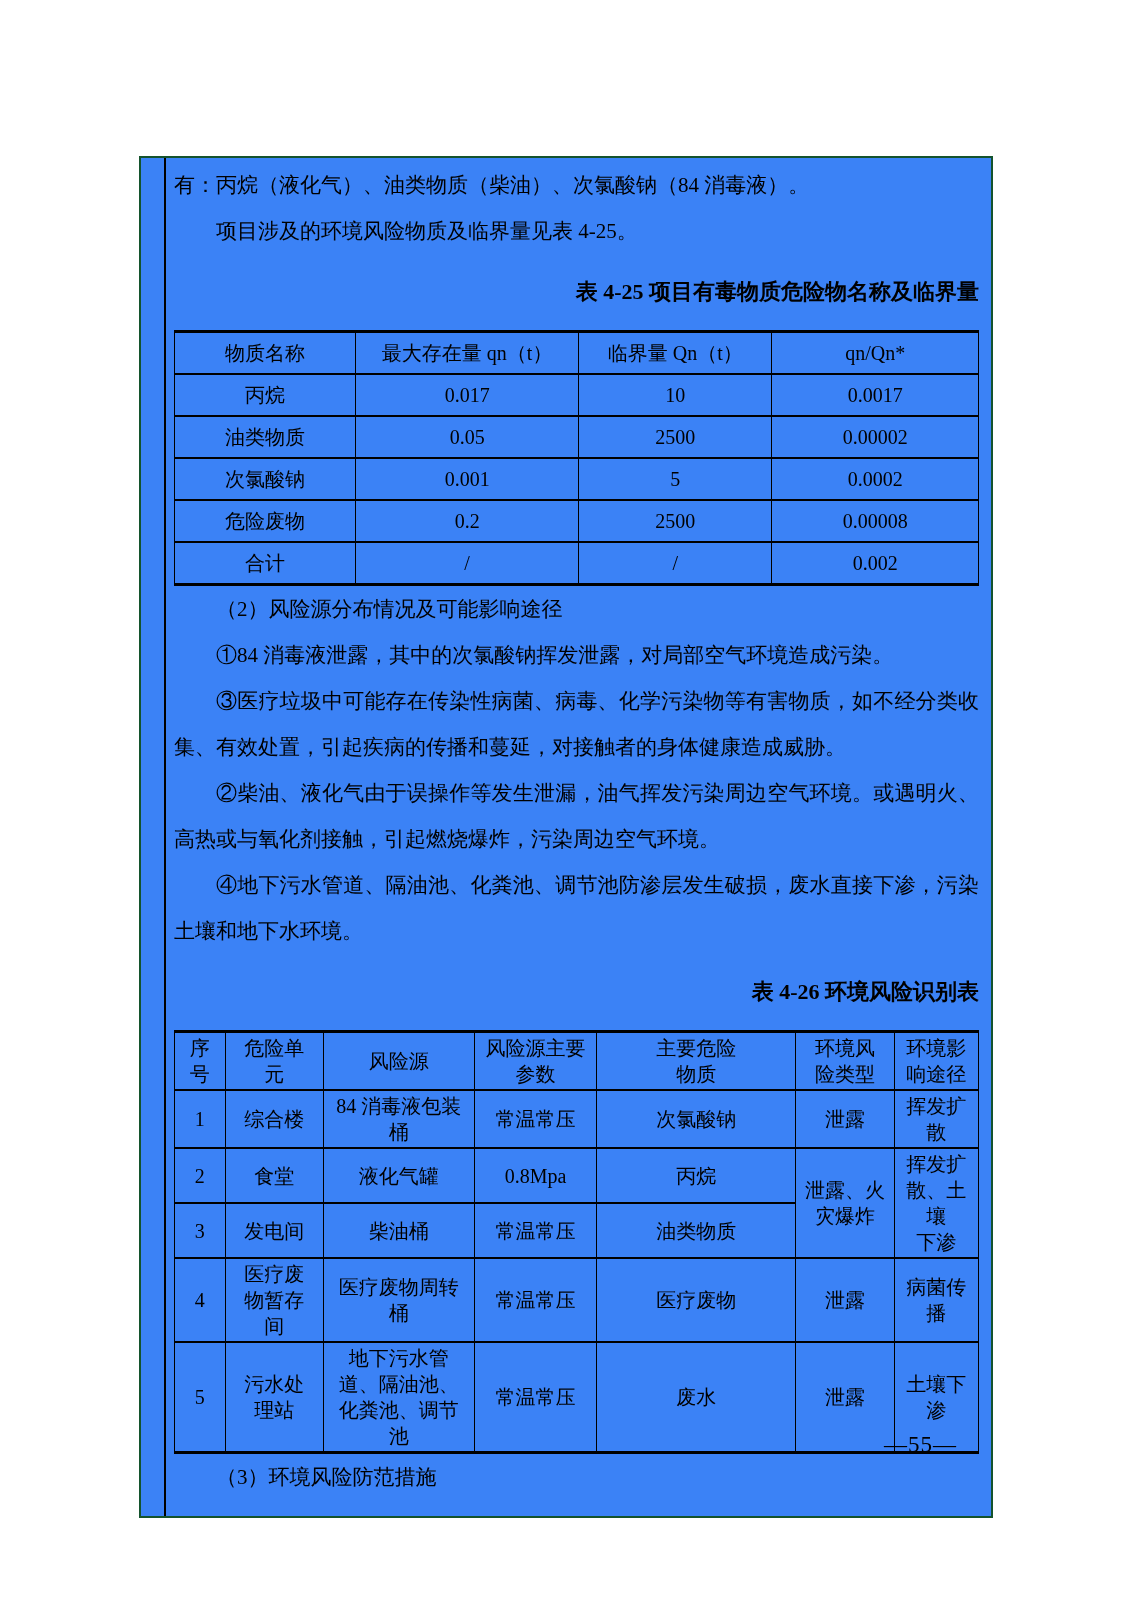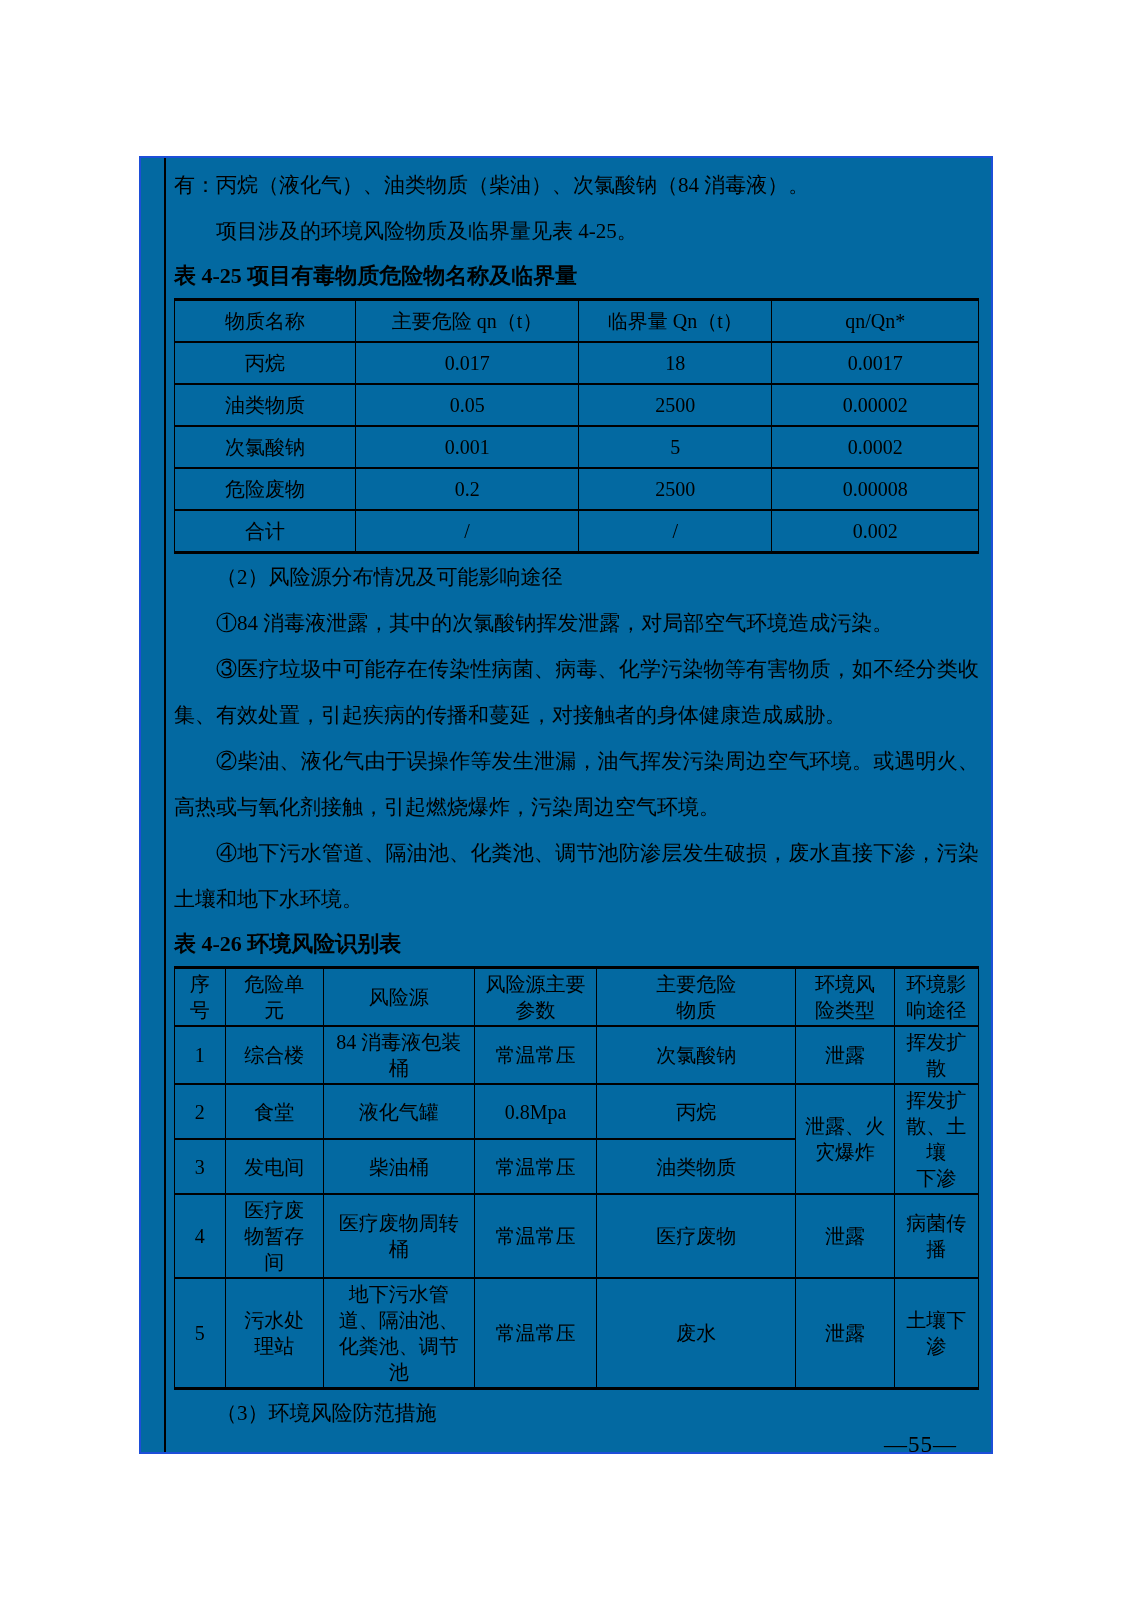--- a/index.html
+++ b/index.html
@@ -2,28 +2,28 @@
 <html><head>
 <meta charset="utf-8">
 <style>
   html,body{margin:0;padding:0;}
   body{
     width:1131px;height:1600px;position:relative;background:#ffffff;
     font-family:"Liberation Serif","DejaVu Serif",serif;color:#000;
   }
   .frame{
     position:absolute;left:139px;top:156px;width:854px;
-    border:2px solid #1d4ed8;box-sizing:border-box;display:flex;
-    background:#0369a1;
+    border:2px solid #14532d;box-sizing:border-box;display:flex;
+    background:#3b82f6;
   }
   .rail{width:23px;border-right:2px solid #000;flex:none;}
   .content{flex:1;padding:4px 12px 16px 8px;box-sizing:border-box;min-width:0;}
   .p{font-size:21px;line-height:46px;text-align:justify;margin:0;}
   .indent{text-indent:2em;}
-  .tbl-title{font-size:22px;font-weight:bold;text-align:left;line-height:40px;margin:2px 0;}
+  .tbl-title{font-size:22px;font-weight:bold;text-align:right;line-height:40px;margin:18px 0;}
   table{width:100%;border-collapse:collapse;table-layout:fixed;
         border-top:3px solid #000;border-bottom:3px solid #000;}
   th,td{
     border:1px solid #000;border-top-width:2px;border-bottom-width:2px;
     text-align:center;vertical-align:middle;font-weight:normal;
     font-size:20px;padding:2px 4px;white-space:pre-line;line-height:27px;
     overflow:hidden;
   }
   #table1 td,#table1 th{height:36px;text-align:center;}
   #table2 td,#table2 th{height:40px;line-height:26px;}
@@ -46,28 +46,28 @@
     <table id="table1">
       <colgroup>
           <col style="width:22.5%">
           <col style="width:27.8%">
           <col style="width:24%">
           <col style="width:25.7%">
         </colgroup>
       <tbody>
           <tr>
         <th>物质名称</th>
-        <th>主要危险 qn（t）</th>
+        <th>最大存在量 qn（t）</th>
         <th>临界量 Qn（t）</th>
         <th>qn/Qn*</th>
       </tr>
       <tr>
         <td>丙烷</td>
         <td>0.017</td>
-        <td>18</td>
+        <td>10</td>
         <td>0.0017</td>
       </tr>
       <tr>
         <td>油类物质</td>
         <td>0.05</td>
         <td>2500</td>
         <td>0.00002</td>
       </tr>
       <tr>
         <td>次氯酸钠</td>

